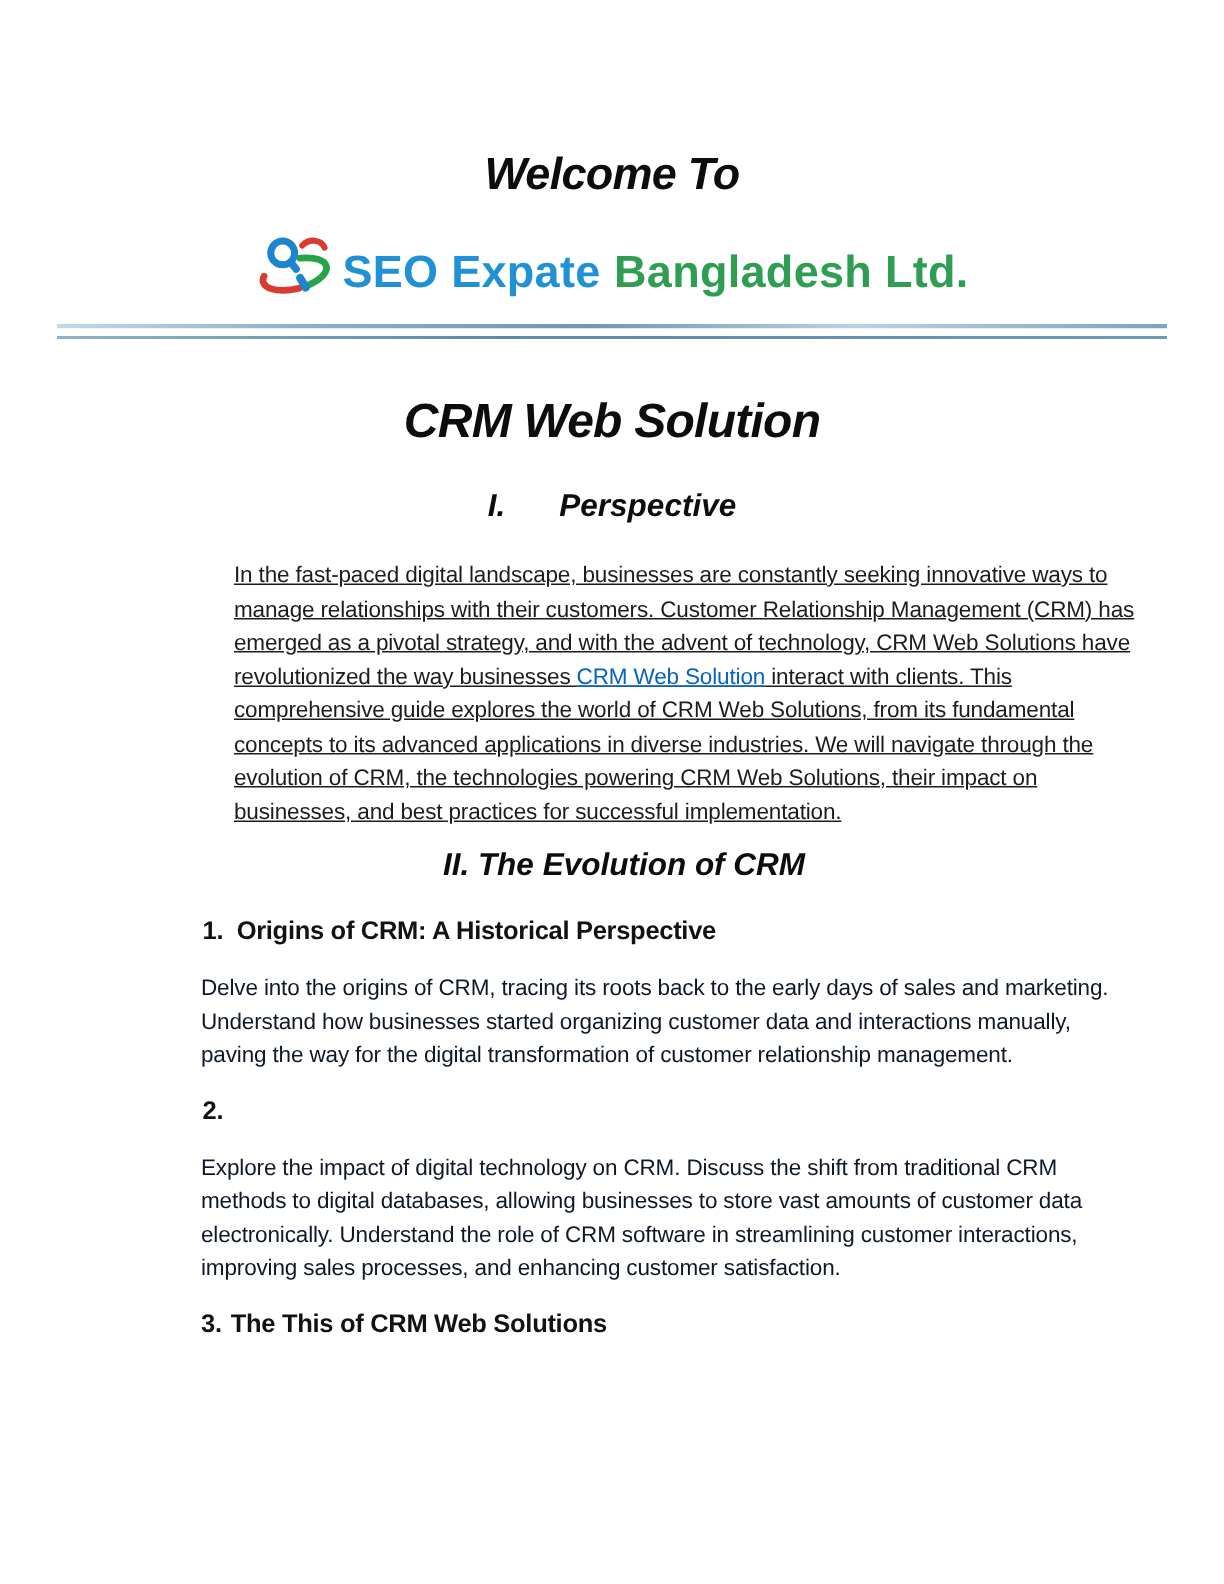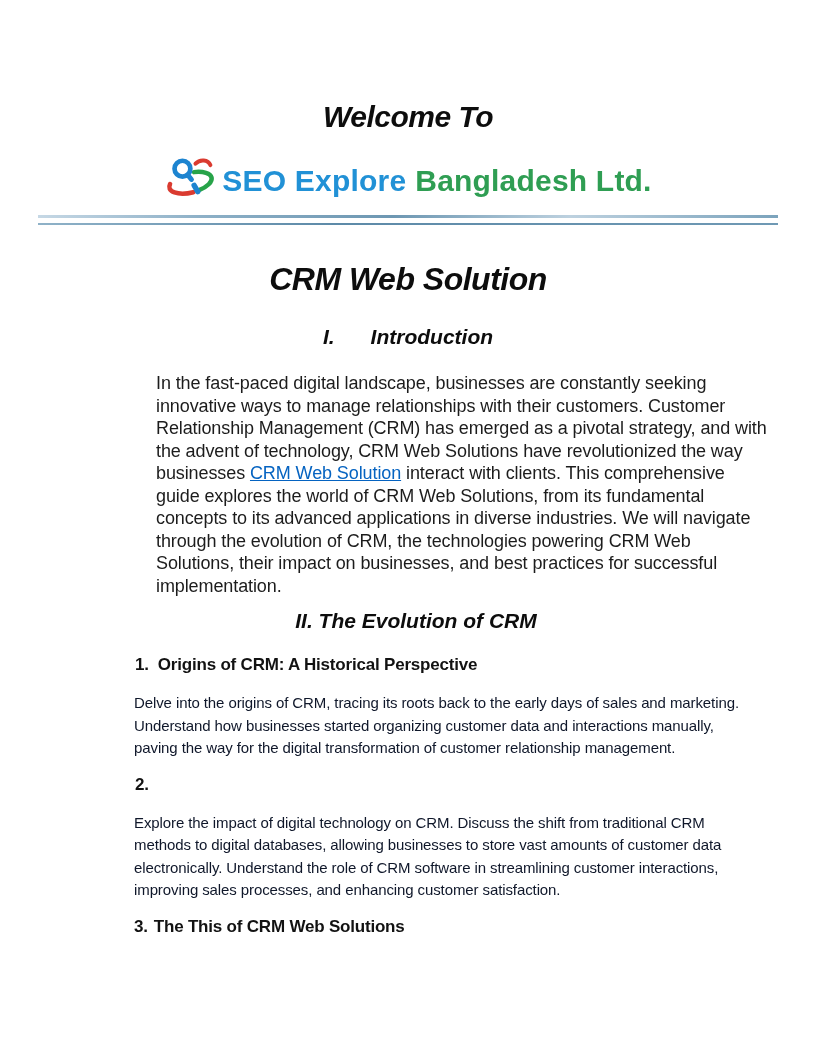--- a/index.html
+++ b/index.html
@@ -46,21 +46,21 @@
     font-size: 21px; font-weight: bold; font-style: italic; color: #0d0d0d;
   }
   .evolution-heading {
     margin-top: 12px; text-align: center;
     font-size: 21px; font-weight: bold; font-style: italic; color: #0d0d0d; padding-left: 16px;
   }
 
   
   .intro-para {
     margin: 23px 0 0 118px; width: 612px;
-    font-size: 18px; line-height: 22.5px; letter-spacing: -0.1px; color: #1c1c1c;
+    font-size: 15px; line-height: 22.5px; letter-spacing: -0.1px; color: #1c1c1c; text-decoration: underline;
   }
   .crm-link { color: #0563c1; text-decoration: underline; cursor: pointer; }
 
   .sub-title {
     margin-left: 97px; font-size: 17px; font-weight: bold; color: #121212;
     display: flex; gap: 9px; letter-spacing: -0.2px;
   }
   .sub-title.s1 { margin-top: 22px; }
   .sub-title.s2 { margin-top: 15px; }
   .sub-title.s3 { margin-top: 15px; margin-left: 96px; gap: 6px; }
@@ -82,35 +82,35 @@
         <g transform="rotate(-14 30 30)">
           <path d="M 7 26 A 25 11 0 0 0 30 41" stroke="#da3b30" stroke-width="5" stroke-linecap="round" fill="none"></path>
           <path d="M 36 19.5 A 25 11 0 0 1 36 40.5" stroke="#27a349" stroke-width="5" stroke-linecap="round" fill="none"></path>
         </g>
         <path d="M 35 9 C 40 3.5 49 4.5 51.5 10.5" stroke="#da3b30" stroke-width="4.5" stroke-linecap="round" fill="none"></path>
         <circle cx="20.5" cy="14.5" r="8.8" stroke="#1d84d0" stroke-width="5.2" fill="none"></circle>
         <path d="M 26.5 21.5 L 30.5 26.5" stroke="#1d84d0" stroke-width="5.5" stroke-linecap="round"></path>
         <path d="M 33.5 33 L 37.5 40" stroke="#1d84d0" stroke-width="6" stroke-linecap="round"></path>
       </svg>
     </span>
-    <span class="brand brand-primary">SEO Explore</span>
+    <span class="brand brand-primary">SEO Expate</span>
     <span class="brand brand-secondary">Bangladesh Ltd.</span>
   </div>
 
   <div class="divider">
     <div class="divider-line-1"></div>
     <div class="divider-gap"></div>
     <div class="divider-line-2"></div>
   </div>
 
   <div class="doc-title">CRM Web Solution</div>
 
   <div class="intro-heading">
     <span>I.</span>
-    <span>Introduction</span>
+    <span>Perspective</span>
   </div>
 
   <p class="intro-para"><span>In the fast-paced digital landscape, businesses are constantly seeking innovative ways to manage relationships with their customers. Customer Relationship Management (CRM) has emerged as a pivotal strategy, and with the advent of technology, CRM Web Solutions have revolutionized the way businesses </span><a class="crm-link">CRM Web Solution</a><span> interact with clients. This comprehensive guide explores the world of CRM Web Solutions, from its fundamental concepts to its advanced applications in diverse industries. We will navigate through the evolution of CRM, the technologies powering CRM Web Solutions, their impact on businesses, and best practices for successful implementation.</span></p>
 
   <div class="evolution-heading">II. The Evolution of CRM</div>
 
   <div class="sub-title s1">
     <span>1.</span>
     <span>Origins of CRM: A Historical Perspective</span>
   </div>

